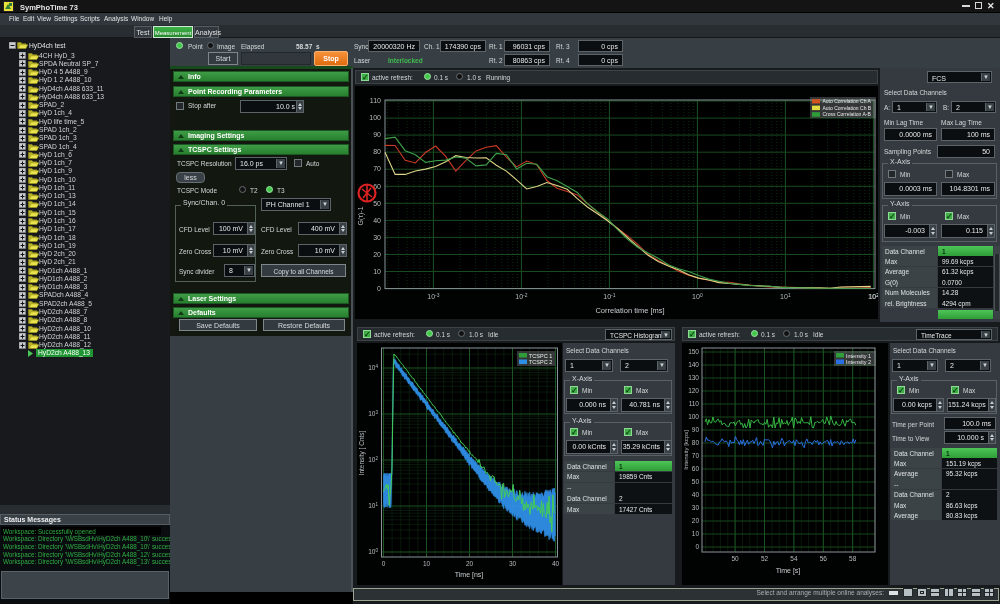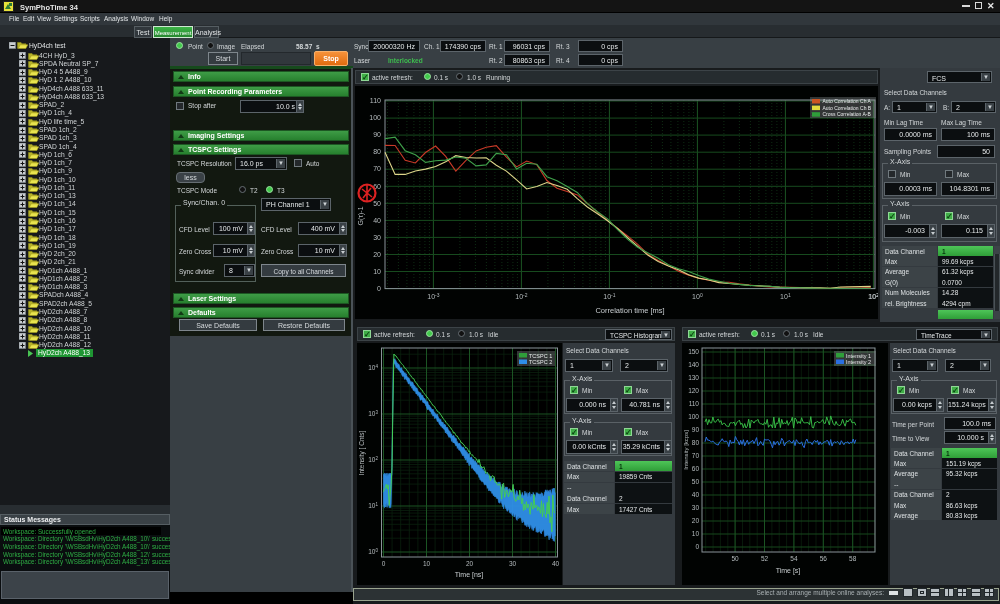--- a/index.html
+++ b/index.html
@@ -28,21 +28,21 @@
 .mi{position:absolute;font-size:6.5px;color:#e2e5e7;}
 </style></head><body>
 
 <div class="a" style="left:0;top:0;width:1000px;height:13px;background:#141414;border-bottom:1px solid #000;"></div>
 <svg class="a" style="left:3px;top:1px" width="11" height="11">
     <rect x="0" y="0" width="11" height="11" fill="#222"></rect>
     <rect x="1" y="1" width="9" height="9" fill="#e8e23a"></rect>
     <path d="M2 8 L5 3 L8 8 Z" fill="#2d7a33"></path>
     <rect x="6" y="2" width="3" height="3" fill="#2d7a33"></rect>
   </svg>
-<div class="a" style="left:20px;top:3px;font-size:7.5px;font-weight:bold;color:#e8e8e8;">SymPhoTime 34</div>
+<div class="a" style="left:20px;top:3px;font-size:7.5px;font-weight:bold;color:#e8e8e8;">SymPhoTime 73</div>
 <div class="a" style="left:962px;top:5px;width:8px;height:2px;background:#d8d8d8;"></div>
 <div class="a" style="left:975px;top:2px;width:7px;height:7px;border:1.5px solid #d8d8d8;"></div>
 <div class="a" style="left:987px;top:2px;color:#e8e8e8;font-size:9px;font-weight:bold;line-height:8px;">✕</div>
 <div class="a" style="left:0;top:13px;width:1000px;height:12px;background:#31373c;"></div>
 <div class="mi" style="left:9px;top:15px;">File</div>
 <div class="mi" style="left:23px;top:15px;">Edit</div>
 <div class="mi" style="left:37px;top:15px;">View</div>
 <div class="mi" style="left:54px;top:15px;">Settings</div>
 <div class="mi" style="left:80px;top:15px;">Scripts</div>
 <div class="mi" style="left:104px;top:15px;">Analysis</div>

